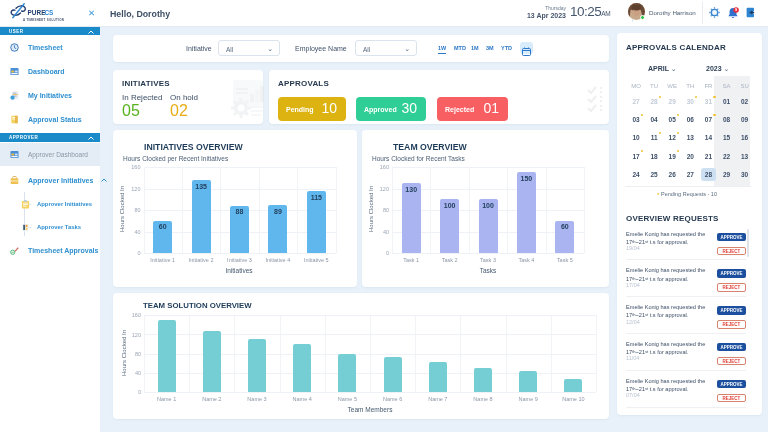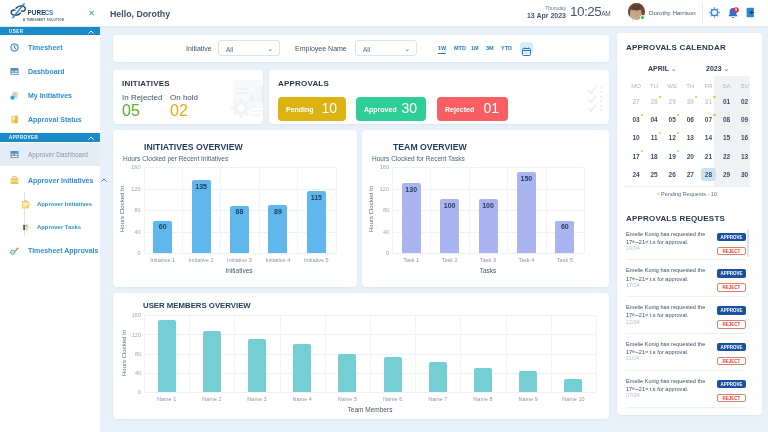--- a/index.html
+++ b/index.html
@@ -373,21 +373,21 @@
   <div class="bar" style="left:154.9px; top:42.4px; width:19px; height:80.6px; background:#a9b4f0;"></div>
   <div class="bval" style="left:152.4px; top:44.9px; width:24px;">150</div>
   <div class="xlab" style="left:142.4px; top:127.0px; width:44px;">Task 4</div>
   <div class="bar" style="left:193.3px; top:90.8px; width:19px; height:32.2px; background:#a9b4f0;"></div>
   <div class="bval" style="left:190.8px; top:93.2px; width:24px;">60</div>
   <div class="xlab" style="left:180.8px; top:127.0px; width:44px;">Task 5</div>
   <div class="xtitle" style="left:30px; top:137.0px; width:192px;">Tasks</div>
   <div class="ytitle" style="left:-16px; top:76px; width:50px; text-align:center;">Hours Clocked In</div>
 </div>
 <div class="card" id="c3">
-  <div class="chtitle" style="left:9px; top:8px; font-size:7.8px;">USER MEMBERS OVERVIEW</div>
+  <div class="chtitle" style="left:9px; top:8px; font-size:7.8px;">TEAM SOLUTION OVERVIEW</div>
   <div class="gridh" style="left:31px; top:99.0px; width:452.0px;"></div>
   <div class="ylab" style="left:14px; top:96.4px;">0</div>
   <div class="gridh" style="left:31px; top:79.8px; width:452.0px;"></div>
   <div class="ylab" style="left:14px; top:77.2px;">40</div>
   <div class="gridh" style="left:31px; top:60.5px; width:452.0px;"></div>
   <div class="ylab" style="left:14px; top:57.9px;">80</div>
   <div class="gridh" style="left:31px; top:41.2px; width:452.0px;"></div>
   <div class="ylab" style="left:14px; top:38.6px;">120</div>
   <div class="gridh" style="left:31px; top:22.0px; width:452.0px;"></div>
   <div class="ylab" style="left:14px; top:19.4px;">160</div>
@@ -478,21 +478,21 @@
   <div style="position:absolute; left:118.6px; top:119.5px; width:18px; text-align:center; font-size:6.5px; font-weight:bold; color:#3d4f68;">13</div>
   <div style="position:absolute; left:10.0px; top:137.7px; width:18px; text-align:center; font-size:6.5px; font-weight:bold; color:#3d4f68;">24</div>
   <div style="position:absolute; left:28.1px; top:137.7px; width:18px; text-align:center; font-size:6.5px; font-weight:bold; color:#3d4f68;">25</div>
   <div style="position:absolute; left:46.2px; top:137.7px; width:18px; text-align:center; font-size:6.5px; font-weight:bold; color:#3d4f68;">26</div>
   <div style="position:absolute; left:64.3px; top:137.7px; width:18px; text-align:center; font-size:6.5px; font-weight:bold; color:#3d4f68;">27</div>
   <div style="position:absolute; left:83.9px; top:134.7px; width:15px; height:13px; background:#cde0f2; border-radius:3px;"></div>
   <div style="position:absolute; left:82.4px; top:137.7px; width:18px; text-align:center; font-size:6.5px; font-weight:bold; color:#3d4f68;">28</div>
   <div style="position:absolute; left:100.5px; top:137.7px; width:18px; text-align:center; font-size:6.5px; font-weight:bold; color:#3d4f68;">29</div>
   <div style="position:absolute; left:118.6px; top:137.7px; width:18px; text-align:center; font-size:6.5px; font-weight:bold; color:#3d4f68;">30</div>
   <div style="position:absolute; left:0; top:158px; width:140px; text-align:center; font-size:5.5px; color:#5a6b80;"><span style="color:#f0c32e; font-size:4px; vertical-align:1px;">●</span> Pending Requests - 10</div>
-  <div style="position:absolute; left:9px; top:181px; font-size:8px; font-weight:bold; color:#25384f; letter-spacing:0.2px;">APPROVALS REQUESTS</div>
+  <div style="position:absolute; left:9px; top:181px; font-size:8px; font-weight:bold; color:#25384f; letter-spacing:0.2px;">OVERVIEW REQUESTS</div>
   <div style="position:absolute; left:9px; top:197.5px; width:84px; font-size:5.6px; color:#3c4e66; line-height:7.2px;">Emelie Konig has requested the 17<span style="font-size:4px; vertical-align:1px;">th</span>~21<span style="font-size:4px; vertical-align:1px;">st</span> t.s for approval.</div>
   <div style="position:absolute; left:9px; top:212.0px; font-size:5.5px; color:#b9c3d0;">19/04</div>
   <div style="position:absolute; left:100px; top:199.5px; width:29px; height:8.5px; background:#1c4f9e; border-radius:2px; text-align:center; font-size:4.5px; font-weight:bold; color:#fff; line-height:9px;">APPROVE</div>
   <div style="position:absolute; left:100px; top:213.5px; width:29px; height:8.5px; background:#fff; border:0.5px solid #d9836f; border-radius:2px; text-align:center; font-size:4.5px; font-weight:bold; color:#e03b2f; line-height:8.5px;">REJECT</div>
   <div style="position:absolute; left:9px; top:226.3px; width:120px; height:1px; background:#eef0f4;"></div>
   <div style="position:absolute; left:9px; top:234.3px; width:84px; font-size:5.6px; color:#3c4e66; line-height:7.2px;">Emelie Konig has requested the 17<span style="font-size:4px; vertical-align:1px;">th</span>~21<span style="font-size:4px; vertical-align:1px;">st</span> t.s for approval.</div>
   <div style="position:absolute; left:9px; top:248.8px; font-size:5.5px; color:#b9c3d0;">17/04</div>
   <div style="position:absolute; left:100px; top:236.3px; width:29px; height:8.5px; background:#1c4f9e; border-radius:2px; text-align:center; font-size:4.5px; font-weight:bold; color:#fff; line-height:9px;">APPROVE</div>
   <div style="position:absolute; left:100px; top:250.3px; width:29px; height:8.5px; background:#fff; border:0.5px solid #d9836f; border-radius:2px; text-align:center; font-size:4.5px; font-weight:bold; color:#e03b2f; line-height:8.5px;">REJECT</div>
   <div style="position:absolute; left:9px; top:263.1px; width:120px; height:1px; background:#eef0f4;"></div>

